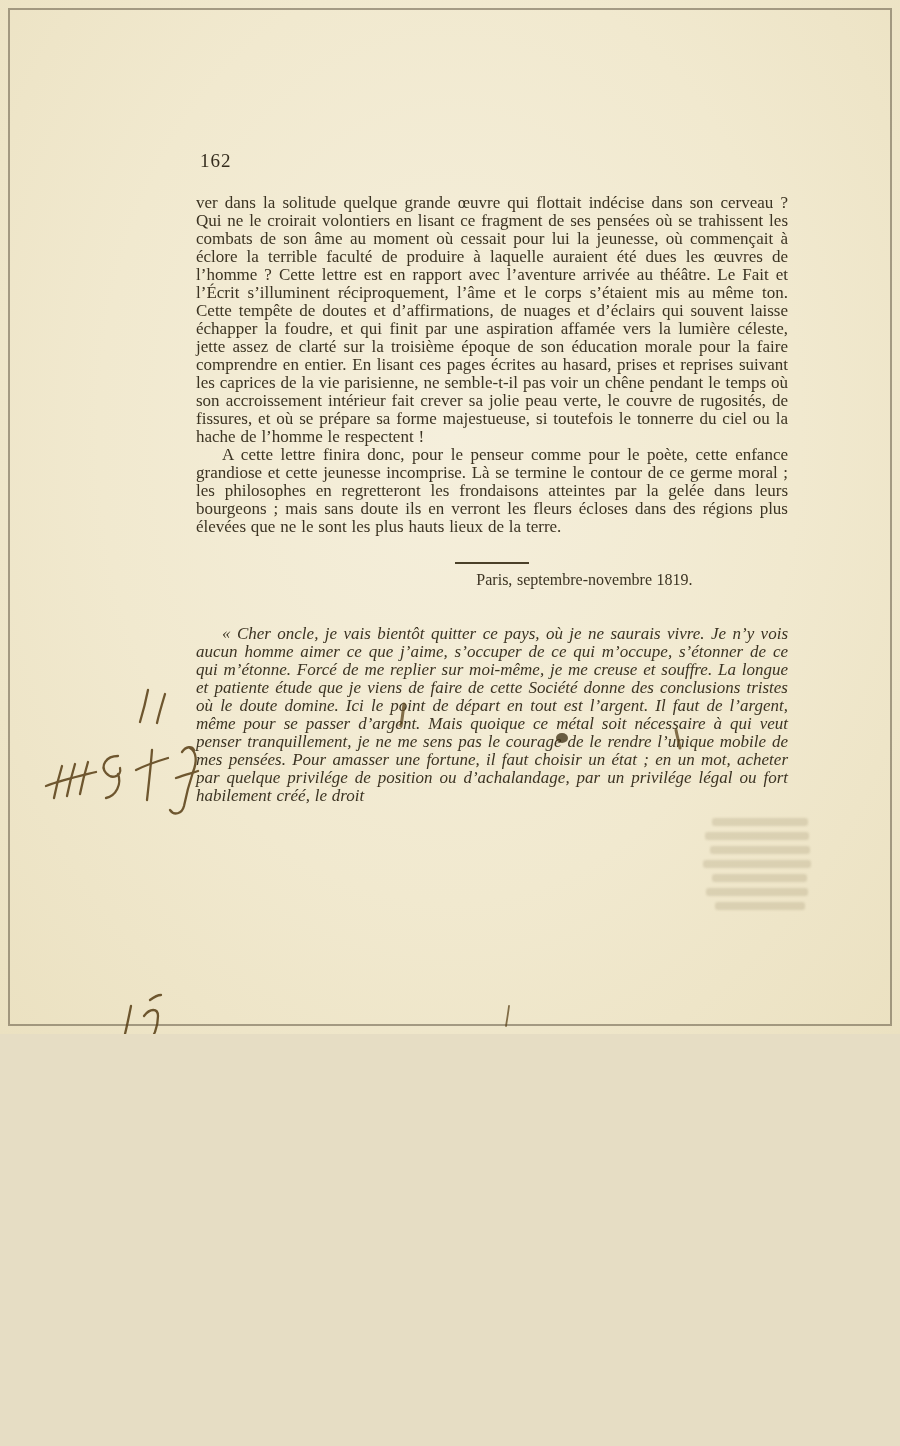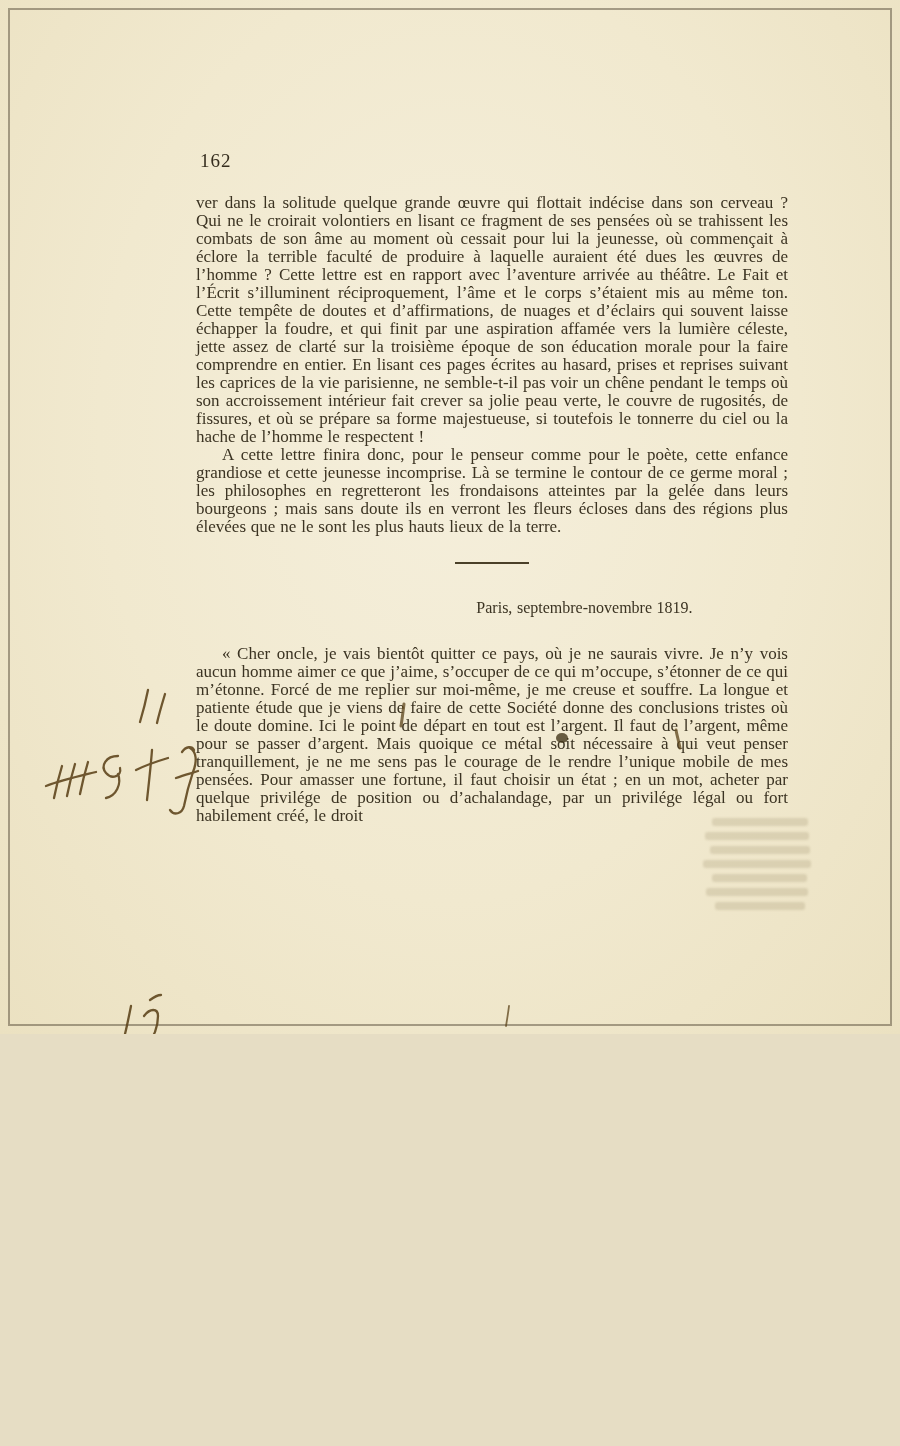--- a/index.html
+++ b/index.html
@@ -38,27 +38,27 @@
     text-align:justify;
     word-spacing:0.6px;
   }
   .para { margin:0; }
   .para.indent { text-indent:26px; }
   .divider {
     width:74px; border:0; border-top:2px solid #4a4028;
     margin:26px auto 0 auto;
   }
   .dateline {
-    margin-top:35px;
+    margin-top:7px;
     text-align:center;
     padding-left:185px;
     font-size:16px;
     color:#3b3322;
   }
-  .letter { margin-top:28px; }
+  .letter { margin-top:36px;font-style:italic; }
   .ink-overlay {
     position:absolute; inset:0; width:900px; height:1446px;
     pointer-events:none; z-index:5;
   }
   .bleed {
     position:absolute;
     background:rgba(118,100,62,0.17);
     filter:blur(1.2px);
     border-radius:3px;
     height:8px;

